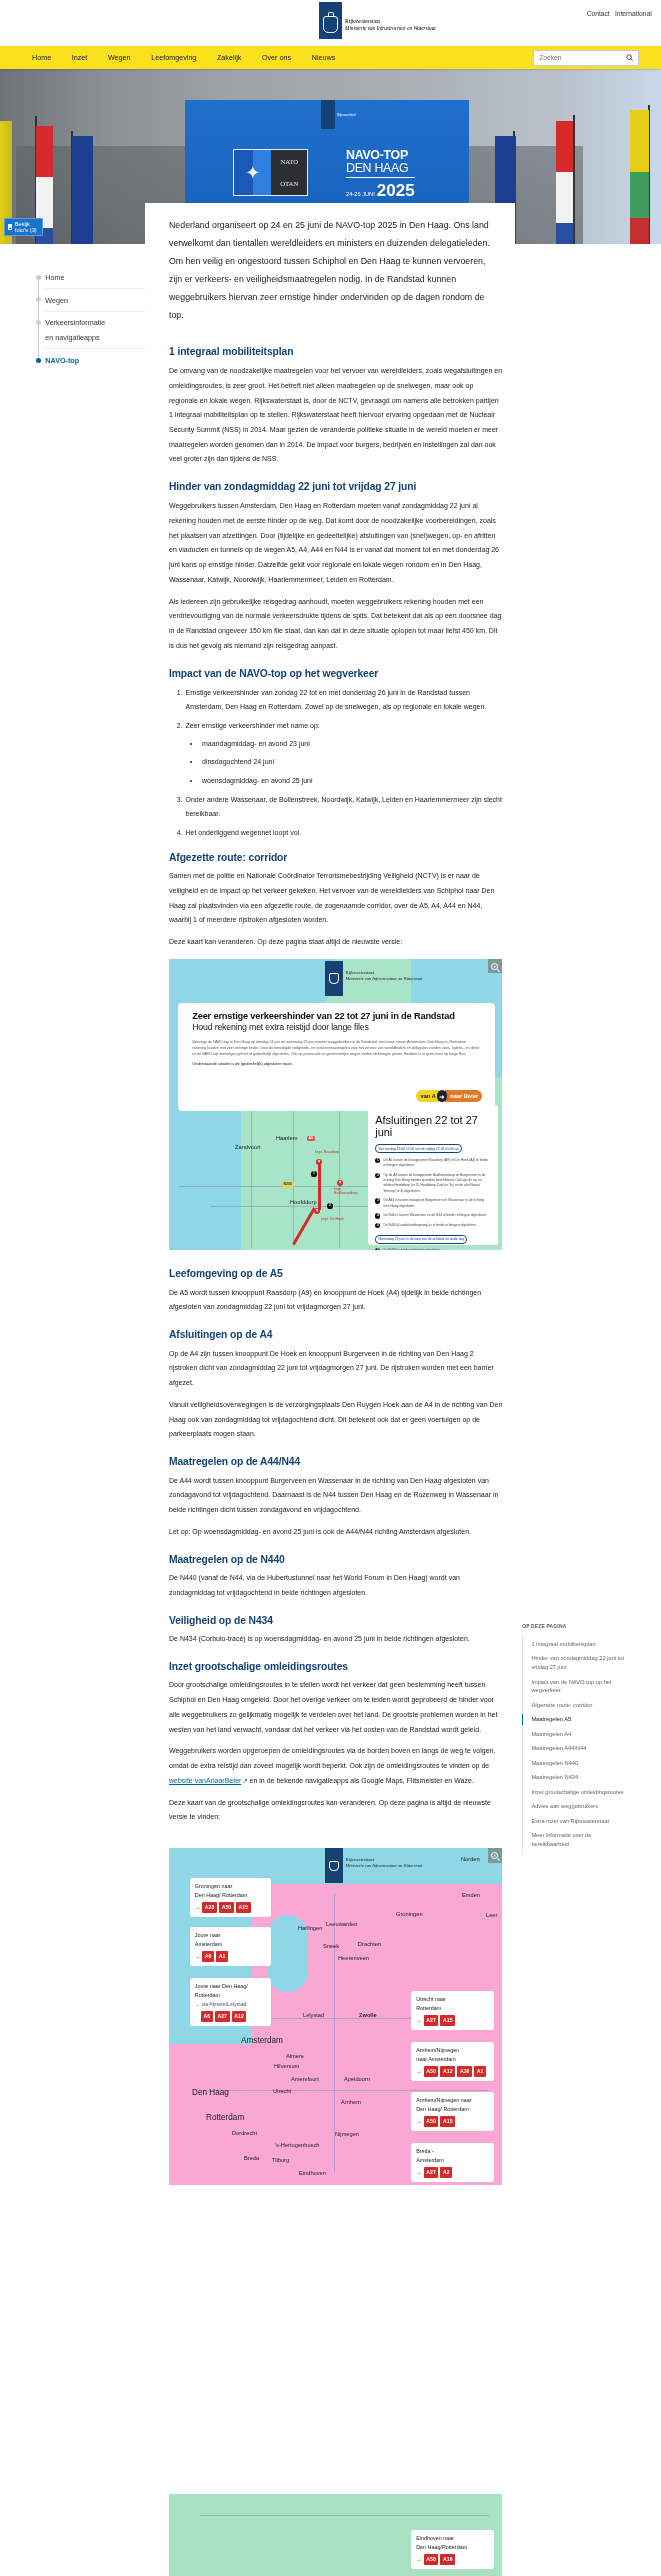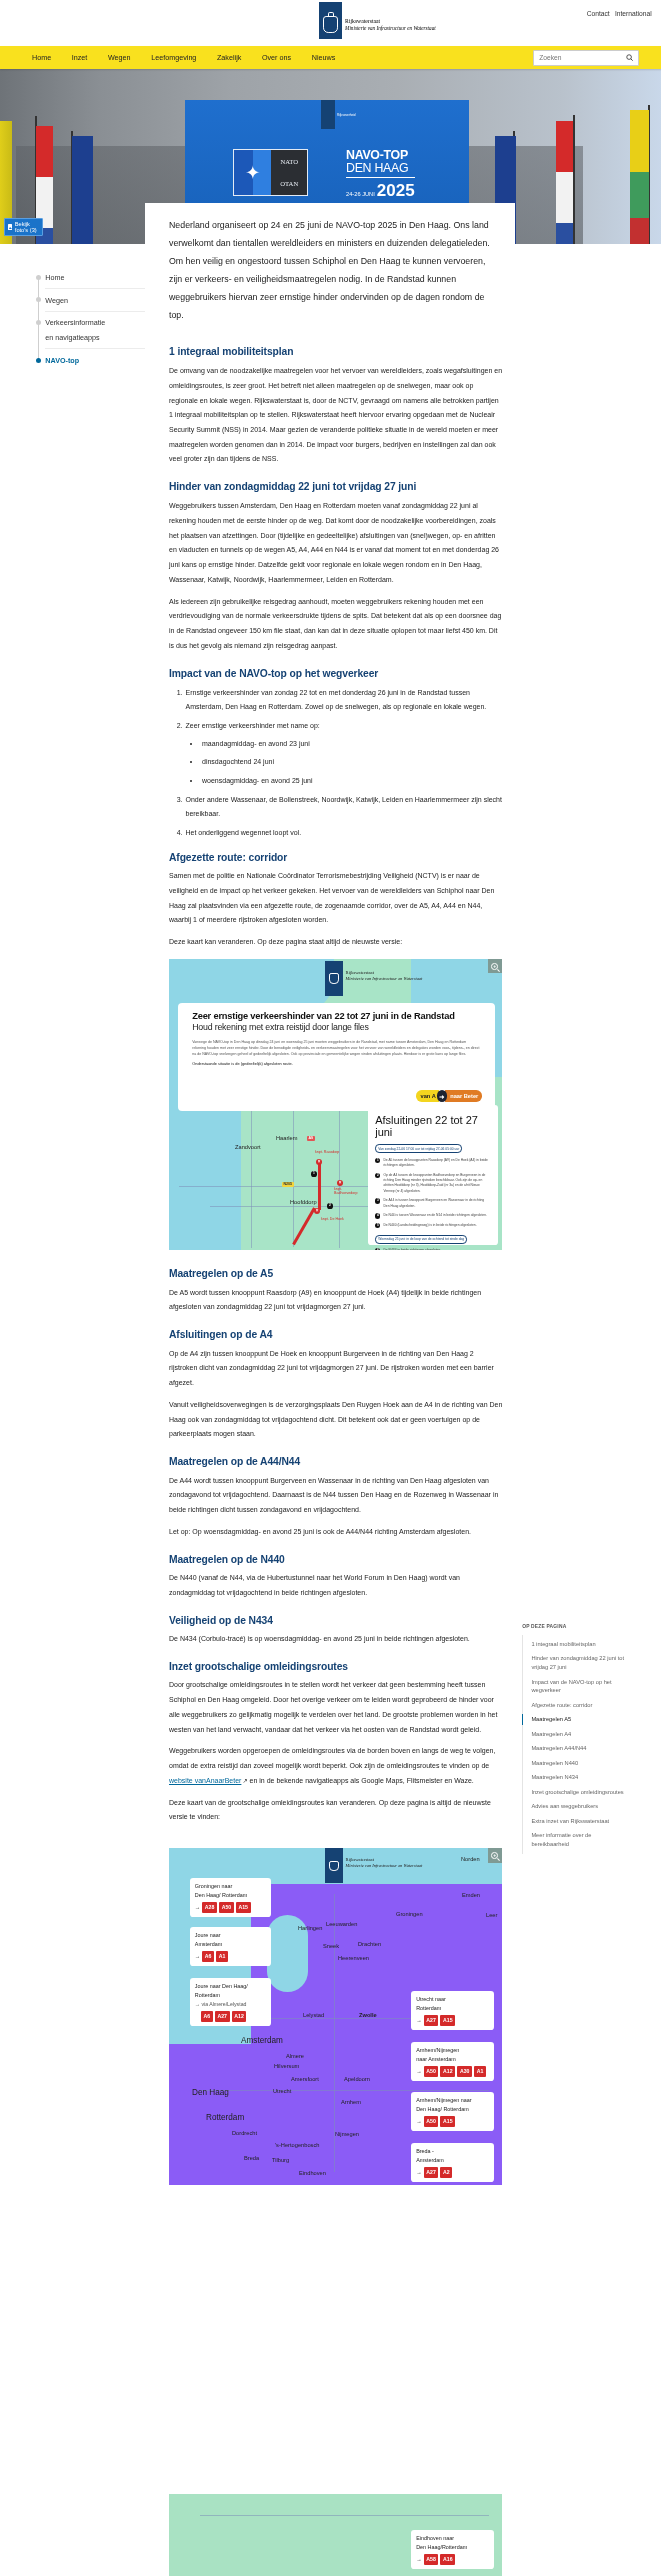--- a/index.html
+++ b/index.html
@@ -77,21 +77,21 @@
   .toc { position: absolute; left: 516px; top: 1624px; width: 113px; }
   .toc-title { font-size: 4.9px; font-weight: bold; color: #555; letter-spacing: 0.2px; margin: 0 0 6.2px 6.2px; }
   .toc-list { border-left: 1px solid #e4e4e4; margin-left: 6.2px; padding: 2.1px 0; }
   .toc-item { position: relative; font-size: 5.7px; line-height: 8.8px; color: #666; padding: 2.6px 0 3.1px 8.2px; width: 103px; cursor: pointer; }
   .toc-item.active { color: #222; }
   .toc-item.active::before { content: ""; position: absolute; left: -1px; top: 1px; width: 1px; height: 11.3px; background: #01689b; }
 
   
   .map { position: relative; width: 333px; overflow: hidden; margin-left: 0; }
   .map1 { height: 291px; background: #a8e4c7; }
-  .map2 { height: 337px; background: #8b5cf6; }
+  .map2 { height: 337px; background: #f9a8d4; }
   .zoom-btn { position: absolute; right: 0; top: 0; width: 14.4px; height: 14.4px; background: #7f9a94; display: flex; align-items: center; justify-content: center; cursor: pointer; z-index: 3; }
   .zoom-btn .lens { width: 6.7px; height: 6.7px; border: 1px solid #fff; border-radius: 50%; position: relative; color: #fff; font-size: 5.2px; line-height: 4.6px; text-align: center; font-weight: bold; }
   .zoom-btn .lens::after { content: ""; position: absolute; right: -3.1px; bottom: -2.6px; width: 3.1px; height: 1px; background: #fff; transform: rotate(45deg); }
   .map-logo { position: absolute; display: flex; align-items: flex-start; z-index: 2; }
   .map-logo .blk { width: 17.5px; height: 35px; background: #154273; display: flex; align-items: center; justify-content: center; }
   .map-logo .blk span { width: 10.3px; height: 10.3px; border: 1px solid #fff; border-radius: 2.1px 2.1px 4.1px 4.1px; }
   .map-logo .txt { margin: 9.3px 0 0 3.1px; font-family: "Liberation Serif", serif; font-size: 4.6px; color: #222; }
   .map-logo .txt i { display: block; font-size: 4.4px; margin-top: 1px; }
   .card { position: absolute; background: #fff; border-radius: 4.1px; z-index: 2; }
   .card-h { font-size: 9.3px; font-weight: bold; color: #111; letter-spacing: -0.2px; }
@@ -313,21 +313,21 @@
           <span class="num">6</span>
           <span>De N434 in beide richtingen afgesloten</span>
         </div>
       <div class="legend-row">
           <span class="num">7</span>
           <span>De A44 in beide richtingen afgesloten.</span>
         </div>
     </div>
   </div>
 
-  <h2 class="sec" style="margin-top:18.5px;">Maatregelen op de A5</h2>
+  <h2 class="sec" style="margin-top:18.5px;">Leefomgeving op de A5</h2>
   <p class="bt" style="margin-top:6.2px;">De A5 wordt tussen knooppunt Raasdorp (A9) en knooppunt de Hoek (A4) tijdelijk in beide richtingen afgesloten van zondagmiddag 22 juni tot vrijdagmorgen 27 juni.</p>
 
   <h2 class="sec" style="margin-top:14.4px;">Afsluitingen op de A4</h2>
   <p class="bt" style="margin-top:6.2px;">Op de A4 zijn tussen knooppunt De Hoek en knooppunt Burgerveen in de richting van Den Haag 2 rijstroken dicht van zondagmiddag 22 juni tot vrijdagmorgen 27 juni. De rijstroken worden met een barrier afgezet.</p>
   <p class="bt" style="margin-top:7.2px;">Vanuit veiligheidsoverwegingen is de verzorgingsplaats Den Ruygen Hoek aan de A4 in de richting van Den Haag ook van zondagmiddag tot vrijdagochtend dicht. Dit betekent ook dat er geen voertuigen op de parkeerplaats mogen staan.</p>
 
   <h2 class="sec" style="margin-top:14.4px;">Maatregelen op de A44/N44</h2>
   <p class="bt" style="margin-top:6.2px;">De A44 wordt tussen knooppunt Burgerveen en Wassenaar in de richting van Den Haag afgesloten van zondagavond tot vrijdagochtend. Daarnaast is de N44 tussen Den Haag en de Rozenweg in Wassenaar in beide richtingen dicht tussen zondagavond en vrijdagochtend.</p>
   <p class="bt" style="margin-top:7.2px;">Let op: Op woensdagmiddag- en avond 25 juni is ook de A44/N44 richting Amsterdam afgesloten.</p>
 

